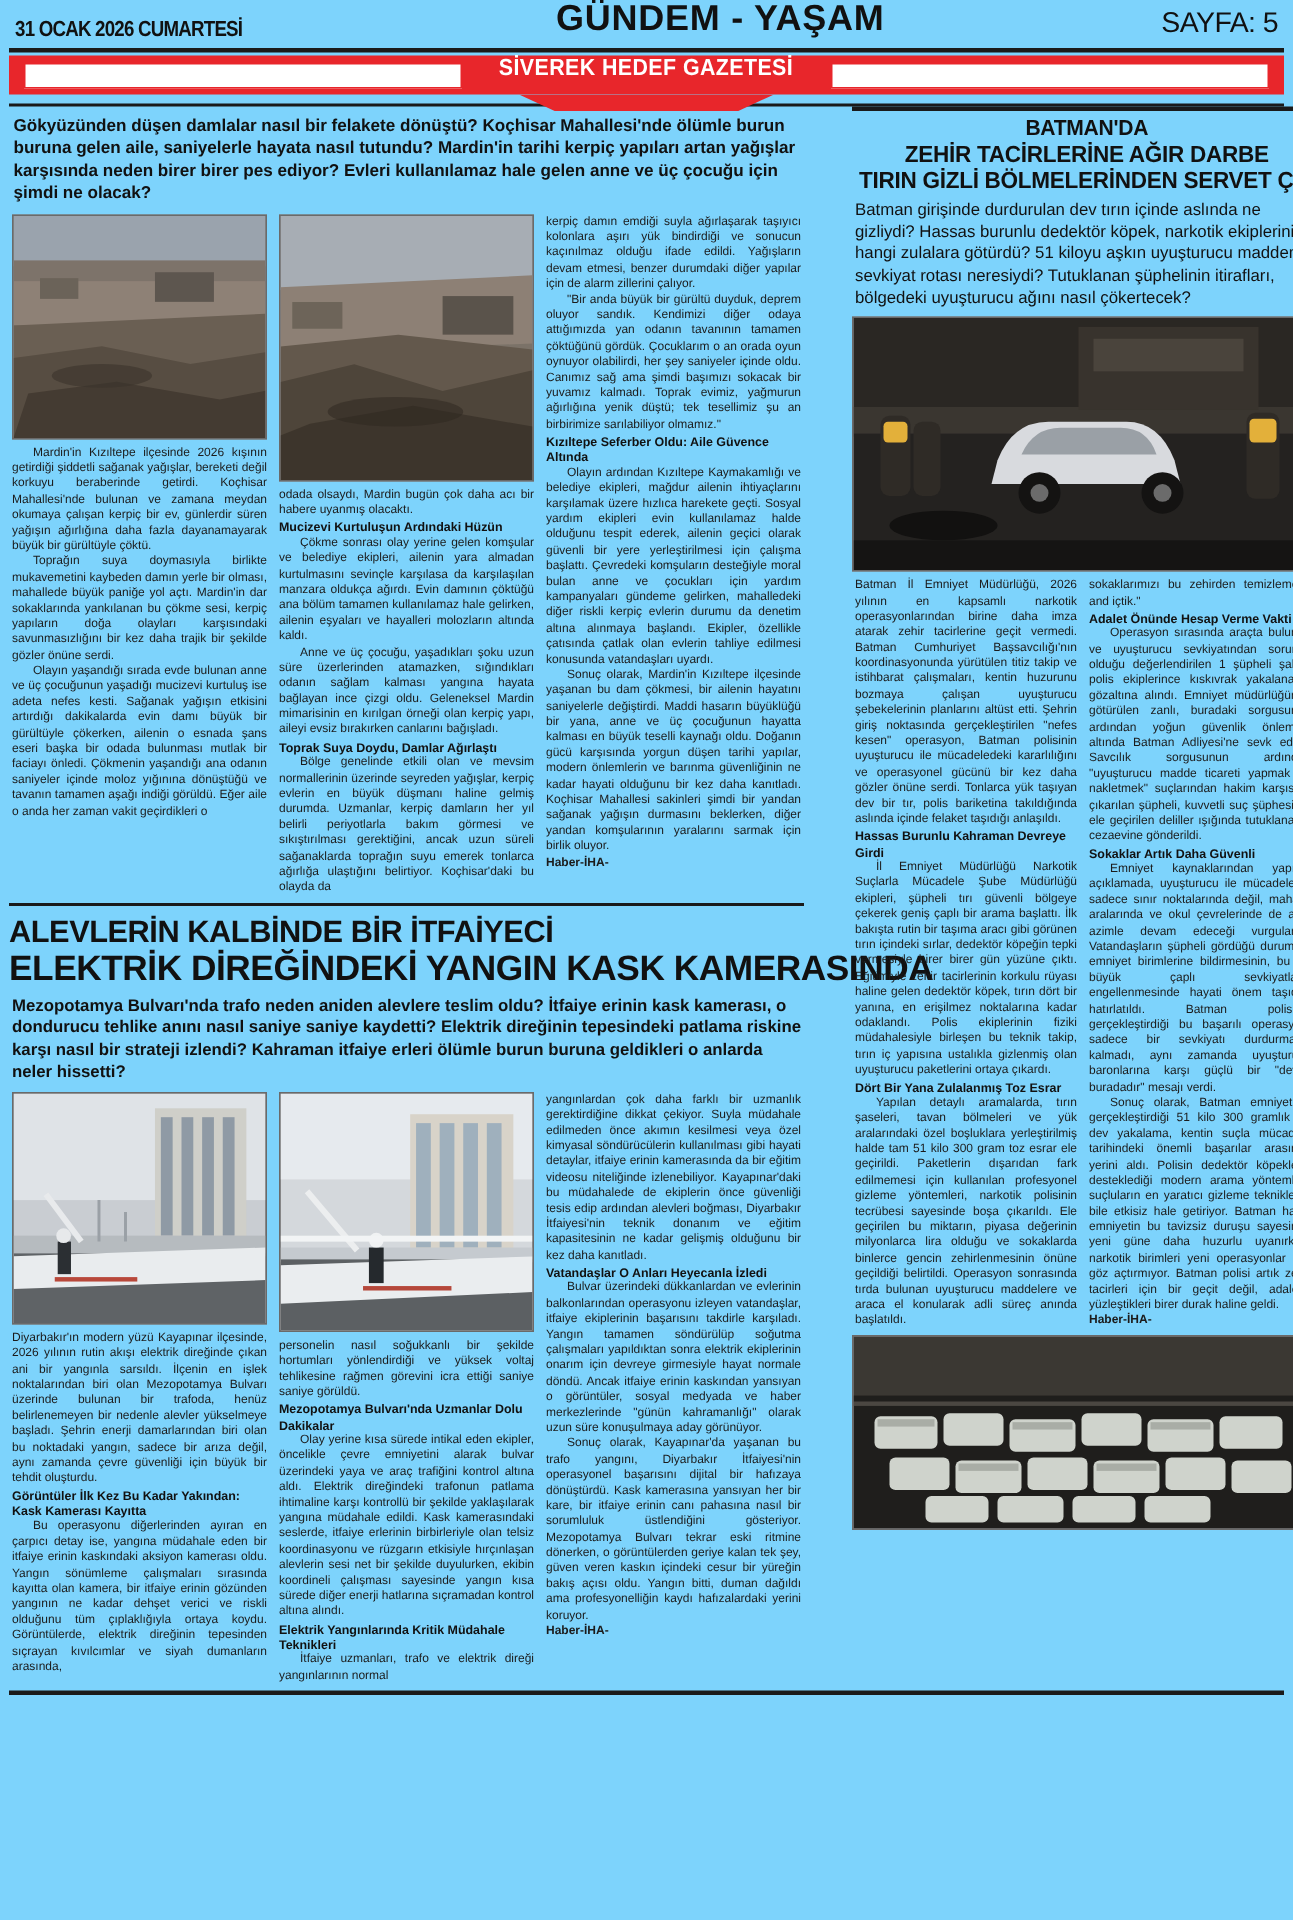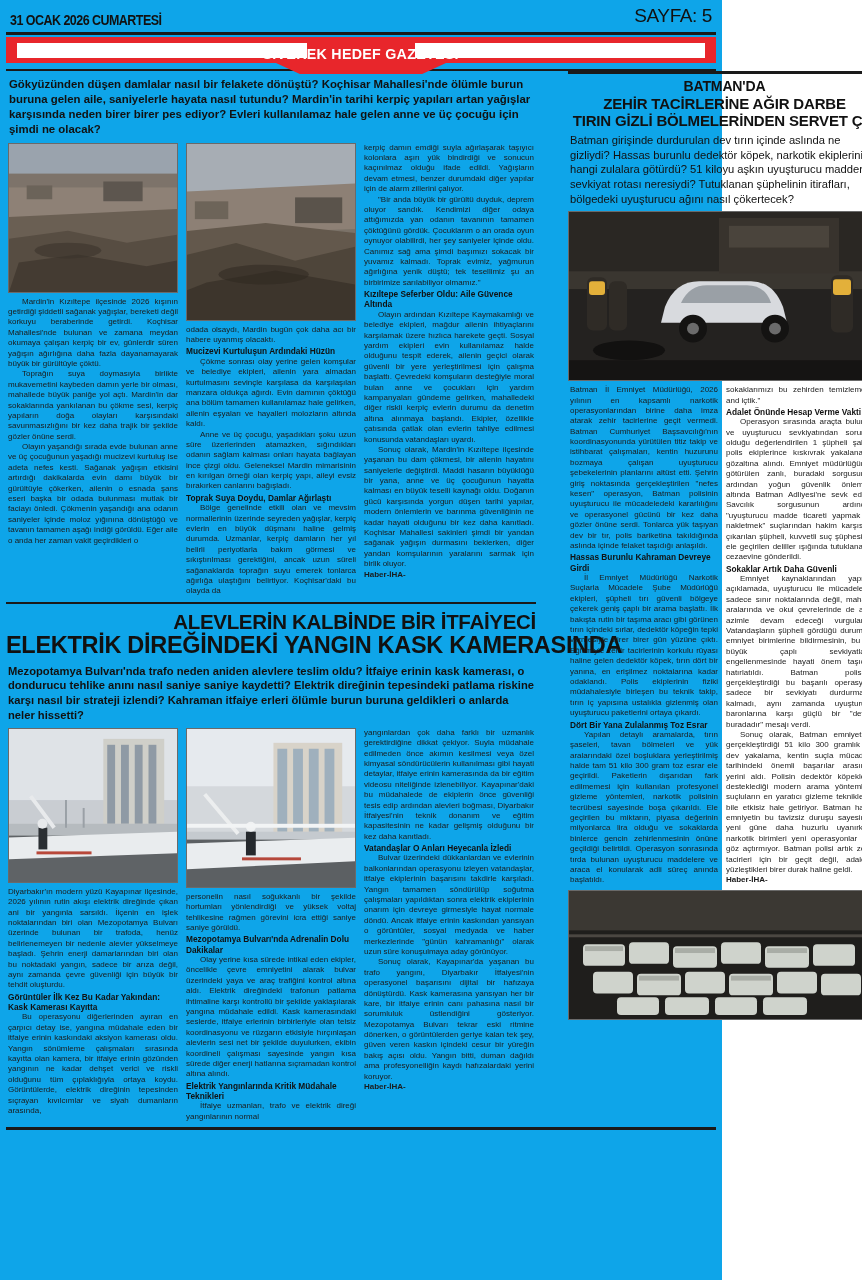--- a/index.html
+++ b/index.html
@@ -6,23 +6,23 @@
   html, body {
     width: 862px;
     height: 1280px;
     background: #ffffff;
     font-family: "Liberation Sans", sans-serif;
     color: #111111;
     overflow: hidden;
   }
   .page {
     position: relative;
-    width: 722px;
+    width: 862px;
     height: 1280px;
-    background: #0ea5e9;
+    background: #7dd3fc;
     padding: 0;
   }
 
   
   .masthead {
     display: flex;
     align-items: flex-end;
     justify-content: space-between;
     padding: 6px 10px 4px 10px;
     height: 32px;
@@ -53,21 +53,21 @@
   .rule-wrap { padding: 0 6px; }
   .rule-thick { height: 3px; background: #1a1a1a; }
 
   
   .redband {
     position: relative;
     margin: 2px 6px 0 6px;
     height: 26px;
     background: #e8262b;
     display: flex;
-    align-items: flex-end;
+    align-items: flex-start;
     justify-content: center;
   }
   .redband:before, .redband:after {
     content: "";
     position: absolute;
     top: 5px;
     height: 15px;
     background: #ffffff;
     border: 1px solid #e8262b;
   }
@@ -168,21 +168,21 @@
     line-height: 1.25;
     margin: 1px 0 0 0;
     text-align: left;
   }
   .srcline { font-weight: bold; }
 
   
   .feature2 { margin-top: 5px; }
   .f2-rule-top { height: 2px; background: #1a1a1a; margin: 2px 0 7px 0; }
   .f2-head {
-    text-align: right;
+    text-align: left;
     font-weight: bold;
     letter-spacing: -0.3px;
   }
   .f2-l1 { font-size: 20.5px; line-height: 1.1; }
   .f2-l2 { font-size: 23.5px; line-height: 1.08; white-space: nowrap; }
   .f2-lead {
     font-size: 11.2px;
     line-height: 1.32;
     font-weight: bold;
     padding: 5px 2px 5px 2px;
@@ -220,20 +220,21 @@
 
   .footrule { margin: 5px 6px 0 6px; height: 3px; background: #1a1a1a; }
 </style>
 </head>
 <body>
 
 <div class="page">
 
   <div class="masthead">
     <div class="mh-date">31 OCAK 2026 CUMARTESİ</div>
+    <div class="mh-center">GÜNDEM - YAŞAM</div>
     <div class="mh-page">SAYFA: 5</div>
   </div>
 
   <div class="rule-wrap">
       <div class="rule-thick"></div>
     </div>
 
   <div class="redband">
     <div class="redband-title">SİVEREK HEDEF GAZETESİ</div>
     <div class="redband-tail"></div>
@@ -279,21 +280,21 @@
               <path d="M0 112 L50 100 L110 118 L171 104 L171 178 L0 178 Z" fill="#4e453a"></path>
               <path d="M20 140 L90 128 L171 142 L171 178 L0 178 L0 148 Z" fill="#3d352c"></path>
               <rect x="110" y="54" width="48" height="26" fill="#5a534b"></rect>
               <rect x="8" y="58" width="34" height="18" fill="#6d6459"></rect>
               <ellipse cx="78" cy="132" rx="46" ry="10" fill="#2f2820" opacity="0.55"></ellipse>
             </svg>
           </div>
           <p class="body noind">odada olsaydı, Mardin bugün çok daha acı bir habere uyanmış olacaktı.</p>
           <h4 class="sub">Mucizevi Kurtuluşun Ardındaki Hüzün</h4>
           <p class="body">Çökme sonrası olay yerine gelen komşular ve belediye ekipleri, ailenin yara almadan kurtulmasını sevinçle karşılasa da karşılaşılan manzara oldukça ağırdı. Evin damının çöktüğü ana bölüm tamamen kullanılamaz hale gelirken, ailenin eşyaları ve hayalleri molozların altında kaldı.</p>
-          <p class="body">Anne ve üç çocuğu, yaşadıkları şoku uzun süre üzerlerinden atamazken, sığındıkları odanın sağlam kalması onları hayata bağlayan ince çizgi oldu. Geleneksel Mardin mimarisinin en kırılgan örneği olan kerpiç yapı, aileyi evsiz bırakırken canlarını bağışladı.</p>
+          <p class="body">Anne ve üç çocuğu, yaşadıkları şoku uzun süre üzerlerinden atamazken, sığındıkları odanın sağlam kalması yangına hayata bağlayan ince çizgi oldu. Geleneksel Mardin mimarisinin en kırılgan örneği olan kerpiç yapı, aileyi evsiz bırakırken canlarını bağışladı.</p>
           <h4 class="sub">Toprak Suya Doydu, Damlar Ağırlaştı</h4>
           <p class="body">Bölge genelinde etkili olan ve mevsim normallerinin üzerinde seyreden yağışlar, kerpiç evlerin en büyük düşmanı haline gelmiş durumda. Uzmanlar, kerpiç damların her yıl belirli periyotlarla bakım görmesi ve sıkıştırılması gerektiğini, ancak uzun süreli sağanaklarda toprağın suyu emerek tonlarca ağırlığa ulaştığını belirtiyor. Koçhisar'daki bu olayda da</p>
         </div>
 
         <div class="col">
           <p class="body noind">kerpiç damın emdiği suyla ağırlaşarak taşıyıcı kolonlara aşırı yük bindirdiği ve sonucun kaçınılmaz olduğu ifade edildi. Yağışların devam etmesi, benzer durumdaki diğer yapılar için de alarm zillerini çalıyor.</p>
           <p class="body">"Bir anda büyük bir gürültü duyduk, deprem oluyor sandık. Kendimizi diğer odaya attığımızda yan odanın tavanının tamamen çöktüğünü gördük. Çocuklarım o an orada oyun oynuyor olabilirdi, her şey saniyeler içinde oldu. Canımız sağ ama şimdi başımızı sokacak bir yuvamız kalmadı. Toprak evimiz, yağmurun ağırlığına yenik düştü; tek tesellimiz şu an birbirimize sarılabiliyor olmamız."</p>
           <h4 class="sub">Kızıltepe Seferber Oldu: Aile Güvence Altında</h4>
           <p class="body">Olayın ardından Kızıltepe Kaymakamlığı ve belediye ekipleri, mağdur ailenin ihtiyaçlarını karşılamak üzere hızlıca harekete geçti. Sosyal yardım ekipleri evin kullanılamaz halde olduğunu tespit ederek, ailenin geçici olarak güvenli bir yere yerleştirilmesi için çalışma başlattı. Çevredeki komşuların desteğiyle moral bulan anne ve çocukları için yardım kampanyaları gündeme gelirken, mahalledeki diğer riskli kerpiç evlerin durumu da denetim altına alınmaya başlandı. Ekipler, özellikle çatısında çatlak olan evlerin tahliye edilmesi konusunda vatandaşları uyardı.</p>
           <p class="body">Sonuç olarak, Mardin'in Kızıltepe ilçesinde yaşanan bu dam çökmesi, bir ailenin hayatını saniyelerle değiştirdi. Maddi hasarın büyüklüğü bir yana, anne ve üç çocuğunun hayatta kalması en büyük teselli kaynağı oldu. Doğanın gücü karşısında yorgun düşen tarihi yapılar, modern önlemlerin ve barınma güvenliğinin ne kadar hayati olduğunu bir kez daha kanıtladı. Koçhisar Mahallesi sakinleri şimdi bir yandan sağanak yağışın durmasını beklerken, diğer yandan komşularının yaralarını sarmak için birlik oluyor.</p>
@@ -360,21 +361,21 @@
                 <path d="M18 66 L52 106" stroke="#eceeef" stroke-width="4"></path>
                 <g>
                   <rect x="60" y="104" width="10" height="24" fill="#25292d"></rect>
                   <circle cx="65" cy="99" r="5" fill="#f0f2f3"></circle>
                 </g>
                 <rect x="56" y="130" width="60" height="3" fill="#b5473a"></rect>
                 <rect x="0" y="96" width="171" height="4" fill="#f2f4f5"></rect>
               </svg>
             </div>
             <p class="body noind">personelin nasıl soğukkanlı bir şekilde hortumları yönlendirdiği ve yüksek voltaj tehlikesine rağmen görevini icra ettiği saniye saniye görüldü.</p>
-            <h4 class="sub">Mezopotamya Bulvarı'nda Adrenalin Dolu Dakikalar</h4>
+            <h4 class="sub">Mezopotamya Bulvarı'nda Uzmanlar Dolu Dakikalar</h4>
             <p class="body">Olay yerine kısa sürede intikal eden ekipler, öncelikle çevre emniyetini alarak bulvar üzerindeki yaya ve araç trafiğini kontrol altına aldı. Elektrik direğindeki trafonun patlama ihtimaline karşı kontrollü bir şekilde yaklaşılarak yangına müdahale edildi. Kask kamerasındaki seslerde, itfaiye erlerinin birbirleriyle olan telsiz koordinasyonu ve rüzgarın etkisiyle hırçınlaşan alevlerin sesi net bir şekilde duyulurken, ekibin koordineli çalışması sayesinde yangın kısa sürede diğer enerji hatlarına sıçramadan kontrol altına alındı.</p>
             <h4 class="sub">Elektrik Yangınlarında Kritik Müdahale Teknikleri</h4>
             <p class="body">İtfaiye uzmanları, trafo ve elektrik direği yangınlarının normal</p>
           </div>
 
           <div class="col">
             <p class="body noind">yangınlardan çok daha farklı bir uzmanlık gerektirdiğine dikkat çekiyor. Suyla müdahale edilmeden önce akımın kesilmesi veya özel kimyasal söndürücülerin kullanılması gibi hayati detaylar, itfaiye erinin kamerasında da bir eğitim videosu niteliğinde izlenebiliyor. Kayapınar'daki bu müdahalede de ekiplerin önce güvenliği tesis edip ardından alevleri boğması, Diyarbakır İtfaiyesi'nin teknik donanım ve eğitim kapasitesinin ne kadar gelişmiş olduğunu bir kez daha kanıtladı.</p>
             <h4 class="sub">Vatandaşlar O Anları Heyecanla İzledi</h4>
             <p class="body">Bulvar üzerindeki dükkanlardan ve evlerinin balkonlarından operasyonu izleyen vatandaşlar, itfaiye ekiplerinin başarısını takdirle karşıladı. Yangın tamamen söndürülüp soğutma çalışmaları yapıldıktan sonra elektrik ekiplerinin onarım için devreye girmesiyle hayat normale döndü. Ancak itfaiye erinin kaskından yansıyan o görüntüler, sosyal medyada ve haber merkezlerinde "günün kahramanlığı" olarak uzun süre konuşulmaya aday görünüyor.</p>
             <p class="body">Sonuç olarak, Kayapınar'da yaşanan bu trafo yangını, Diyarbakır İtfaiyesi'nin operasyonel başarısını dijital bir hafızaya dönüştürdü. Kask kamerasına yansıyan her bir kare, bir itfaiye erinin canı pahasına nasıl bir sorumluluk üstlendiğini gösteriyor. Mezopotamya Bulvarı tekrar eski ritmine dönerken, o görüntülerden geriye kalan tek şey, güven veren kaskın içindeki cesur bir yüreğin bakış açısı oldu. Yangın bitti, duman dağıldı ama profesyonelliğin kaydı hafızalardaki yerini koruyor.</p>

